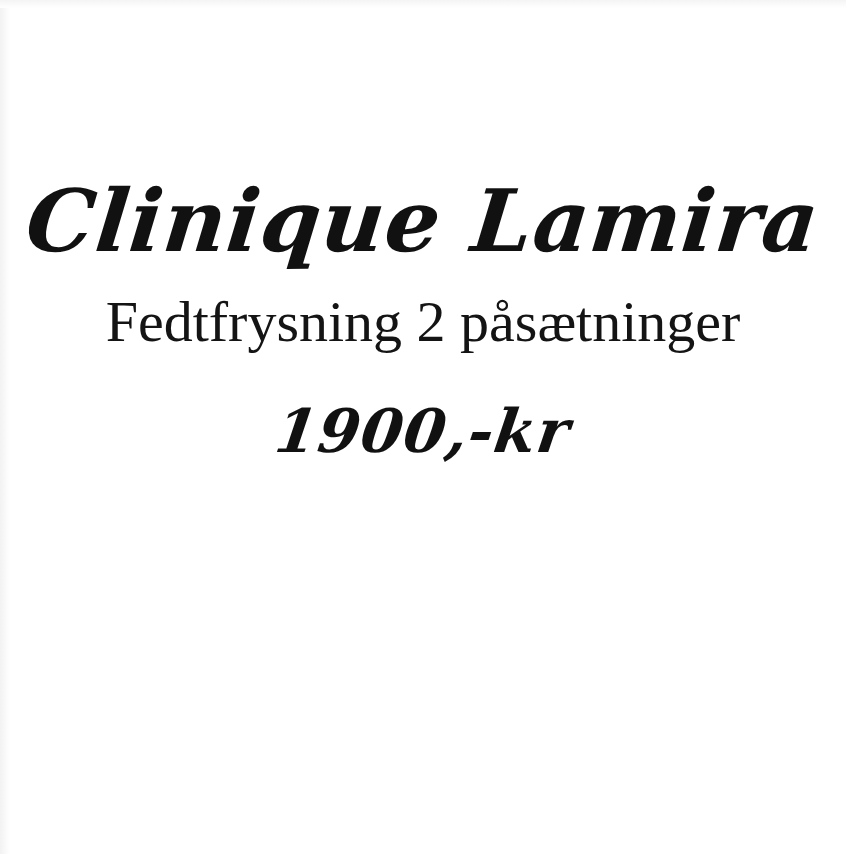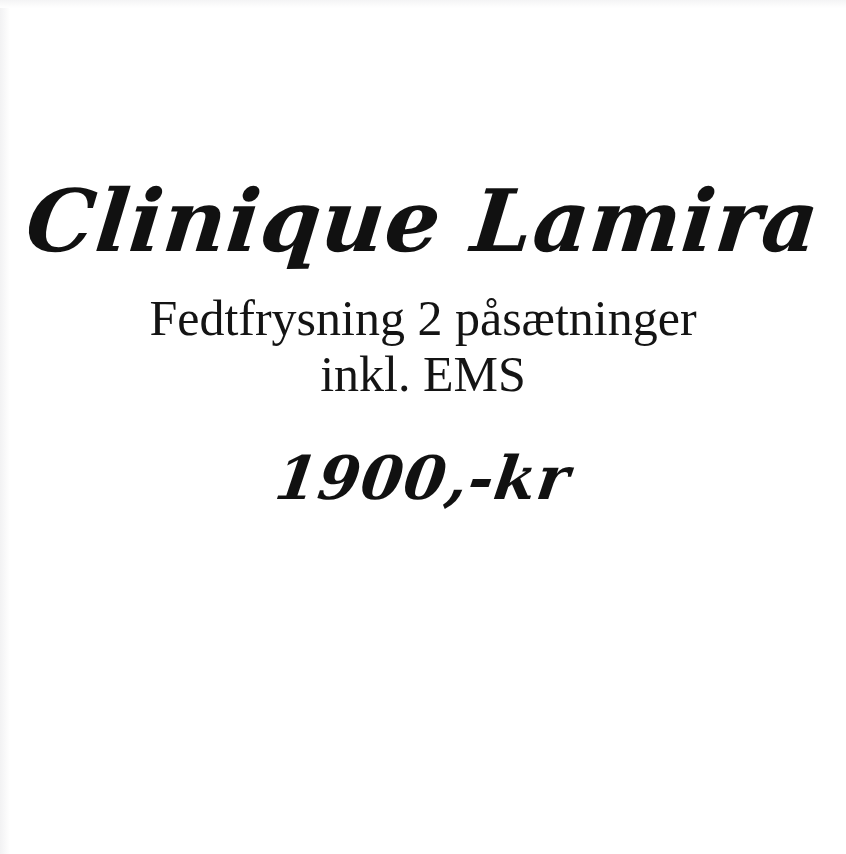--- a/index.html
+++ b/index.html
@@ -57,21 +57,21 @@
     font-size: 86px;
     line-height: 1.05;
     color: #111111;
     letter-spacing: 1px;
     transform: skewX(-6deg);
     margin: 0;
     white-space: nowrap;
   }
   .service {
     font-family: "Liberation Serif", serif;
-    font-size: 50px;
+    font-size: 58px;
     line-height: 1.12;
     color: #141414;
     text-align: center;
     margin: 24px 0 0 0;
     max-width: 760px;
   }
   .service .line {
     display: block;
   }
   .price {
@@ -91,18 +91,17 @@
 
 <div class="card">
   <div class="edge-left"></div>
   <div class="edge-top"></div>
 
   <div class="content">
     <h1 class="brand">Clinique Lamira</h1>
 
     <div class="service">
       <span class="line">Fedtfrysning 2 påsætninger</span>
-      <span class="line">inkl. EMS</span>
     </div>
 
     <div class="price">1900,-kr</div>
   </div>
 </div>
 
 </body></html>

